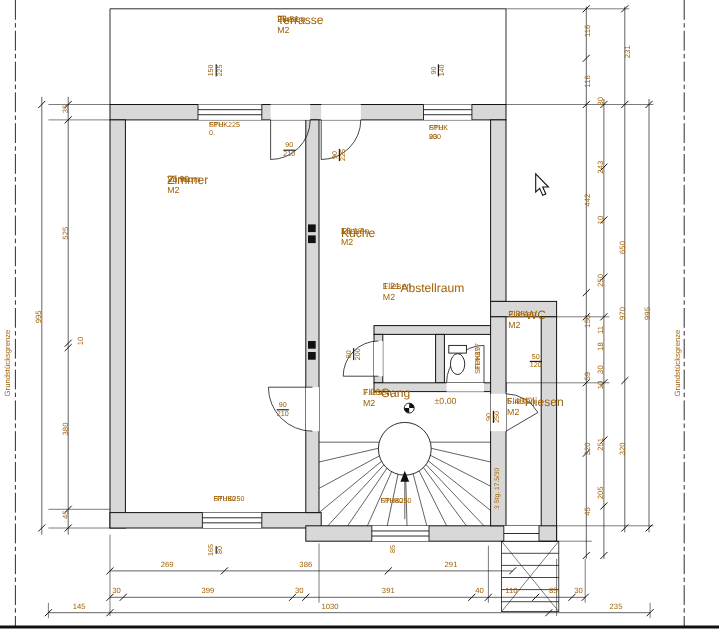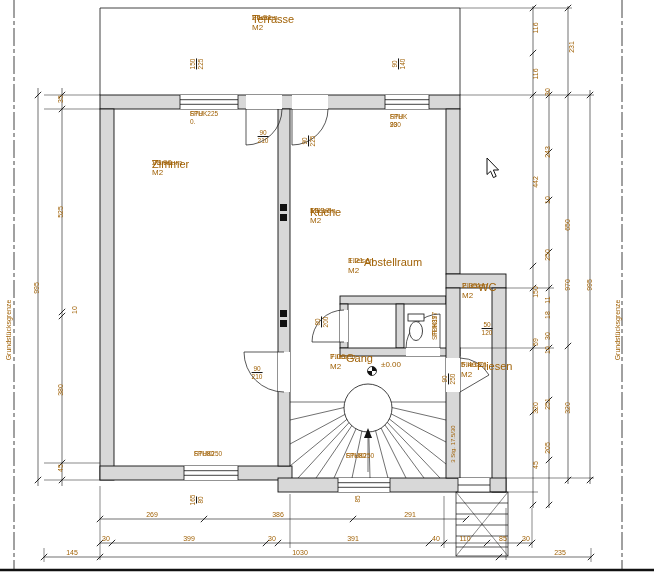--- a/index.html
+++ b/index.html
@@ -333,18 +333,18 @@
     <span class="h" style="left:465px;top:538px">110</span>
     <span class="h" style="left:503px;top:538px">85</span>
     <span class="h" style="left:526px;top:538px">30</span>
     <span class="h" style="left:72px;top:552px">145</span>
     <span class="h" style="left:300px;top:552px">1030</span>
     <span class="h" style="left:560px;top:552px">235</span>
 
     <span class="rv gg" style="left:8px;top:330px">Grundstücksgrenze</span>
     <span class="rv gg" style="left:617px;top:330px">Grundstücksgrenze</span>
 
-    <span class="lvl" style="left:381px;top:360px">±0.00</span>
+    <span class="lvl" style="left:395px;top:360px">±0.00</span>
 
     <span class="rv note" style="left:453px;top:444px">3 Stg. 17.5/30</span>
 
   </div>
 </div>
 
 </body></html>

